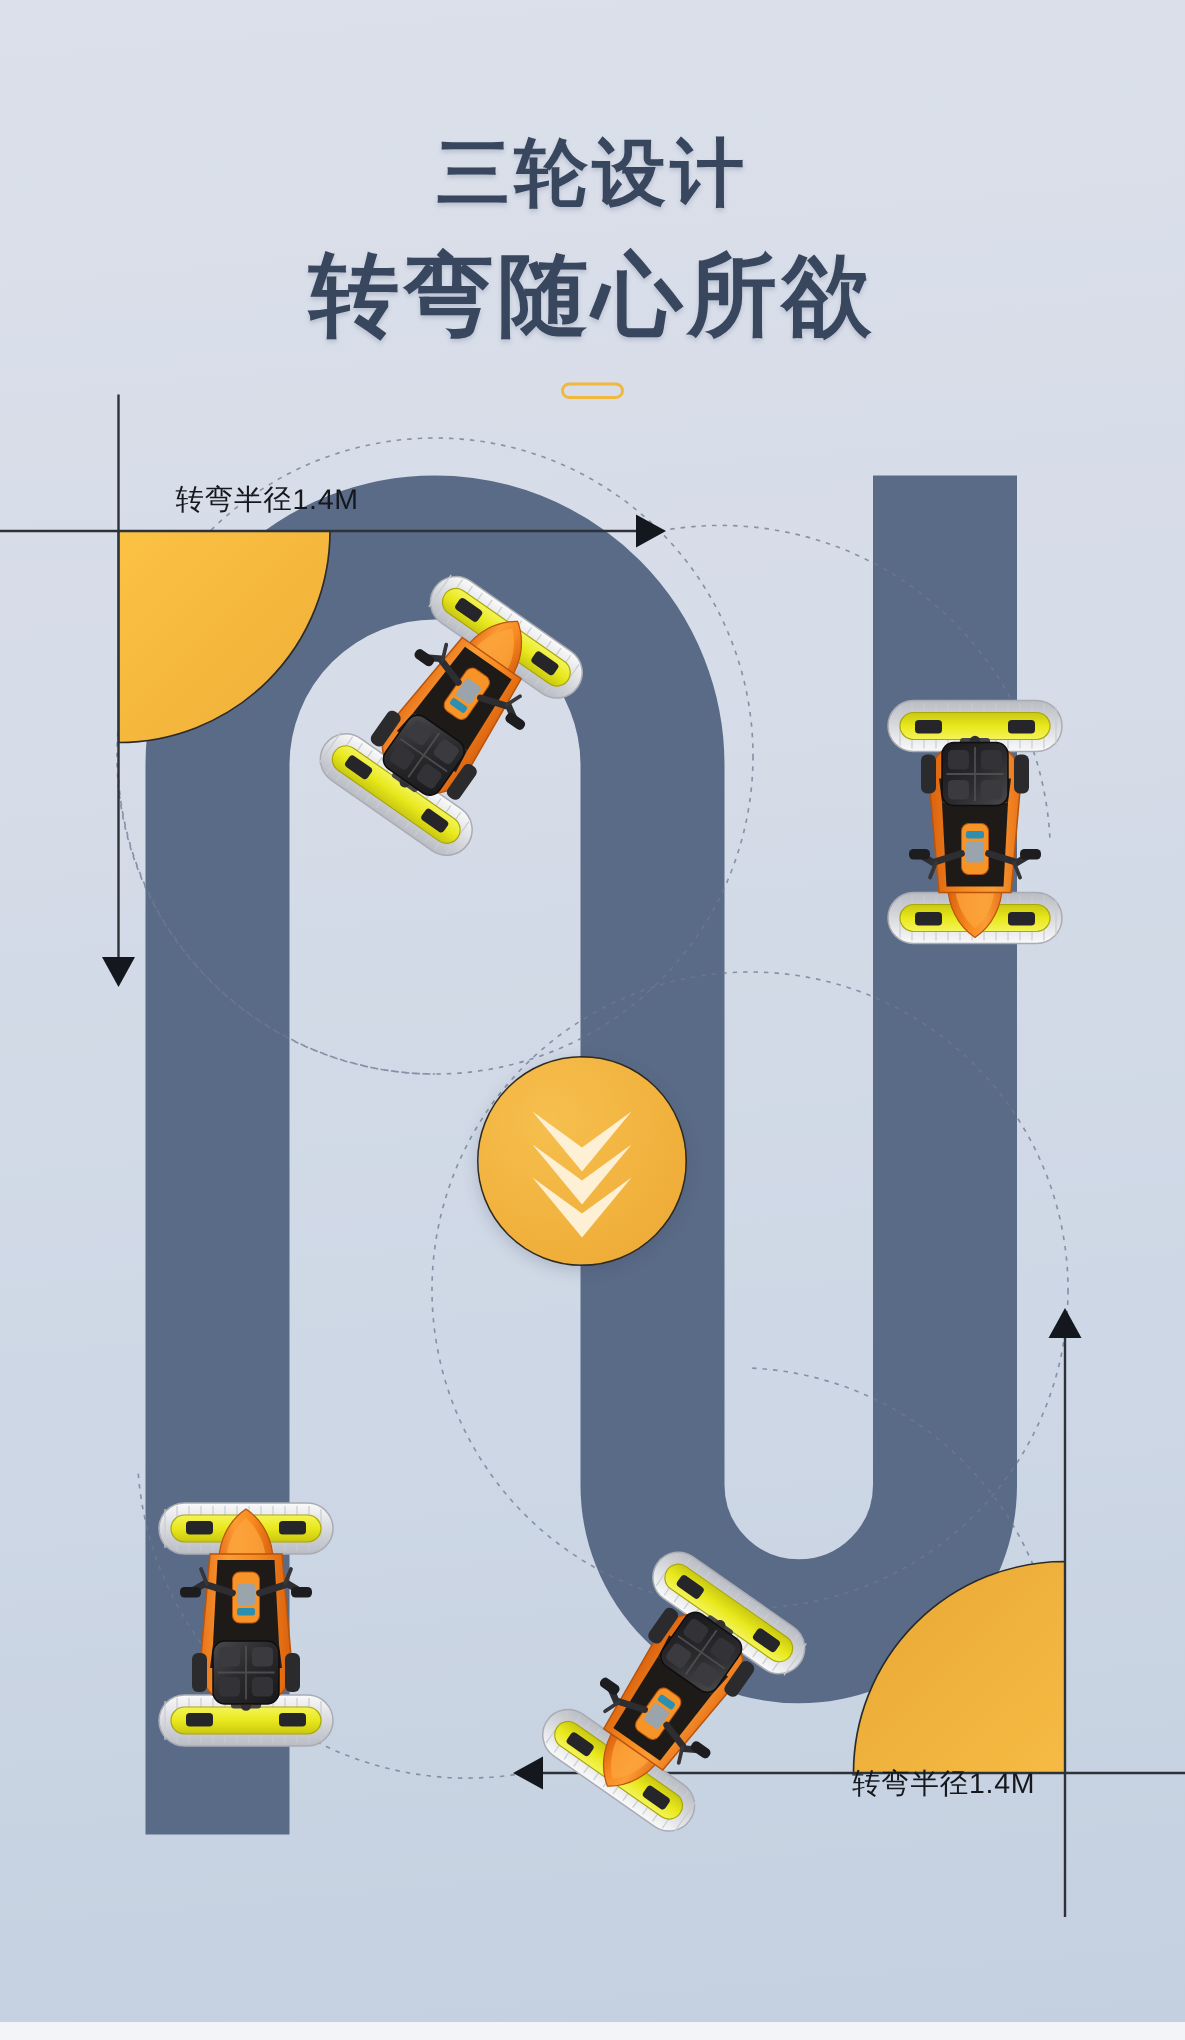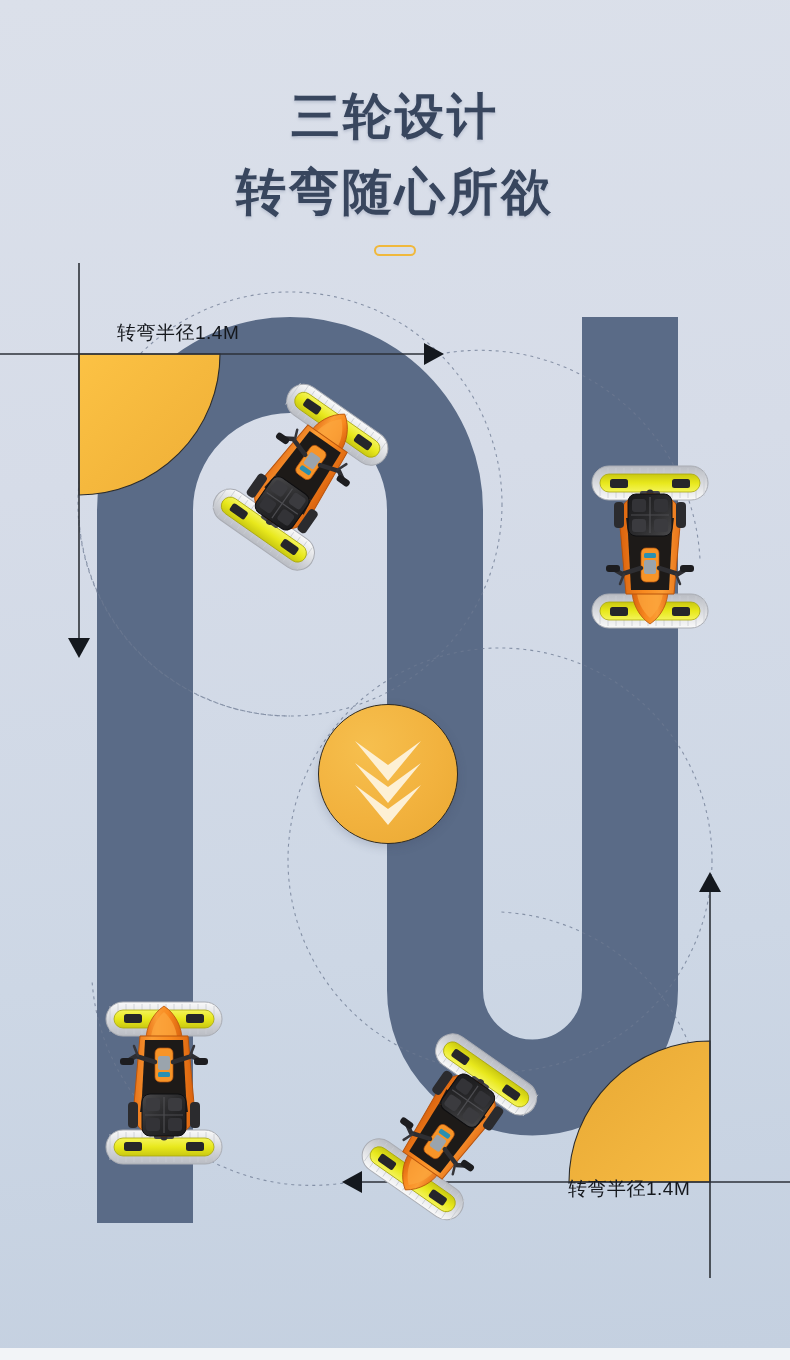--- a/index.html
+++ b/index.html
@@ -18,21 +18,21 @@
     position:absolute;left:0;top:1348px;width:790px;height:12px;background:#f2f4f7;
   }
 
   
   .header{position:absolute;left:0;top:0;width:790px;text-align:center;}
   .title-line{
     color:#38465e;font-weight:bold;letter-spacing:3px;line-height:1;
     text-shadow:0 2px 3px rgba(90,105,135,.25);
   }
   .t1{font-size:49px;margin-top:92px;}
-  .t2{font-size:50px;margin-top:26px;}
+  .t2{font-size:60px;margin-top:26px;}
   .divider{
     width:42px;height:11px;margin:28px auto 0;
     border:2px solid #f0b83c;border-radius:7px;box-sizing:border-box;
     background:transparent;
   }
 
   
   .scene{position:absolute;left:0;top:0;width:790px;height:1360px;}
 
   

